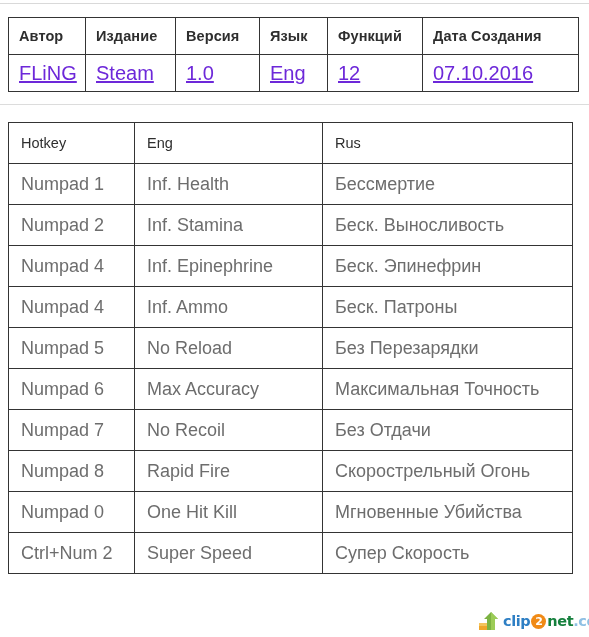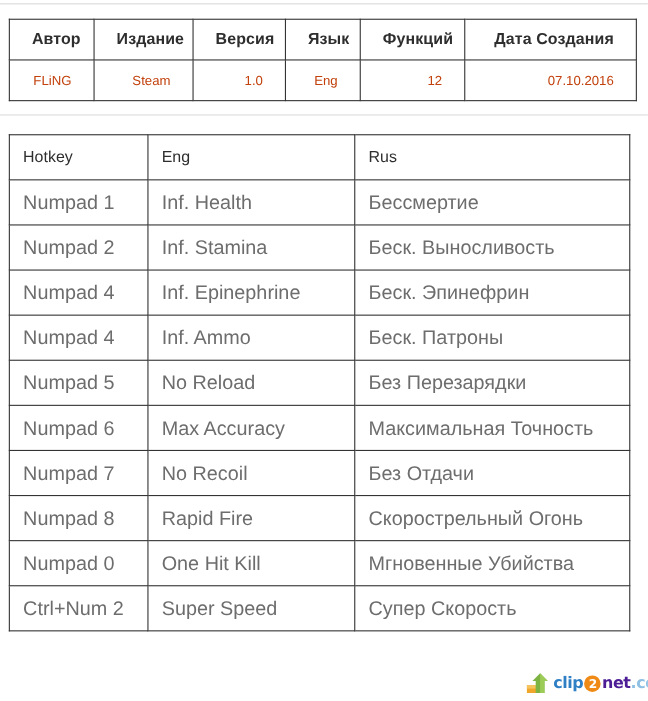--- a/index.html
+++ b/index.html
@@ -44,34 +44,35 @@
   }
 
   
   #info-table {
     left: 8px;
     top: 17px;
     width: 570px;
   }
   #info-table th,
   #info-table td {
-    text-align: right;
-    padding: 0 20px;
+    text-align: left;
+    padding: 0 10px;
   }
   #info-table th {
     height: 36px;
     font-size: 14.5px;
     font-weight: bold;
     color: #2e2e2e;
     letter-spacing: .1px;
   }
   #info-table td {
     height: 36px;
-    font-size: 12px;
-    color: #c2410c;
+    font-size: 20px;
+    color: #6d28d9;
+    text-decoration: underline;
   }
 
   
   .section-divider {
     position: absolute;
     left: 0;
     top: 104px;
     width: 589px;
     height: 1px;
     background: #dcdcdc;
@@ -132,21 +133,21 @@
     height: 15px;
     border-radius: 50%;
     background: #f08a16;
     color: #ffffff;
     font-size: 11px;
     line-height: 15px;
     text-align: center;
     margin: 0 1px;
     font-weight: bold;
   }
-  .wm-net { color: #4c1d95; }
+  .wm-net { color: #15803d; }
   .wm-com { color: #8fc0e4; }
 </style>
 </head>
 <body>
 
 <div class="top-rule"></div>
 
 <table class="tbl" id="info-table">
   <colgroup>
     <col style="width:77px">

